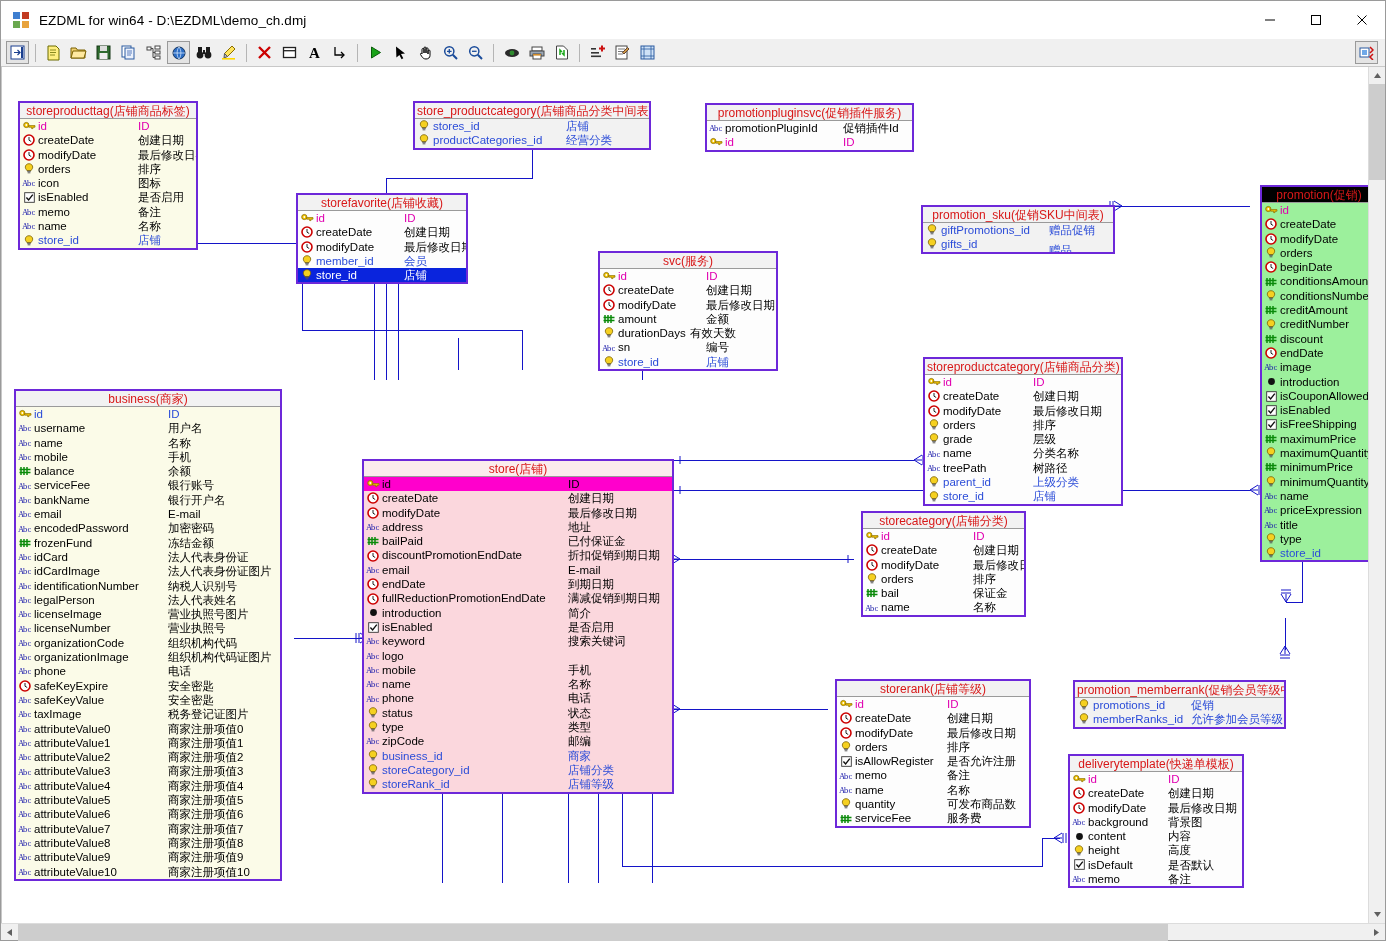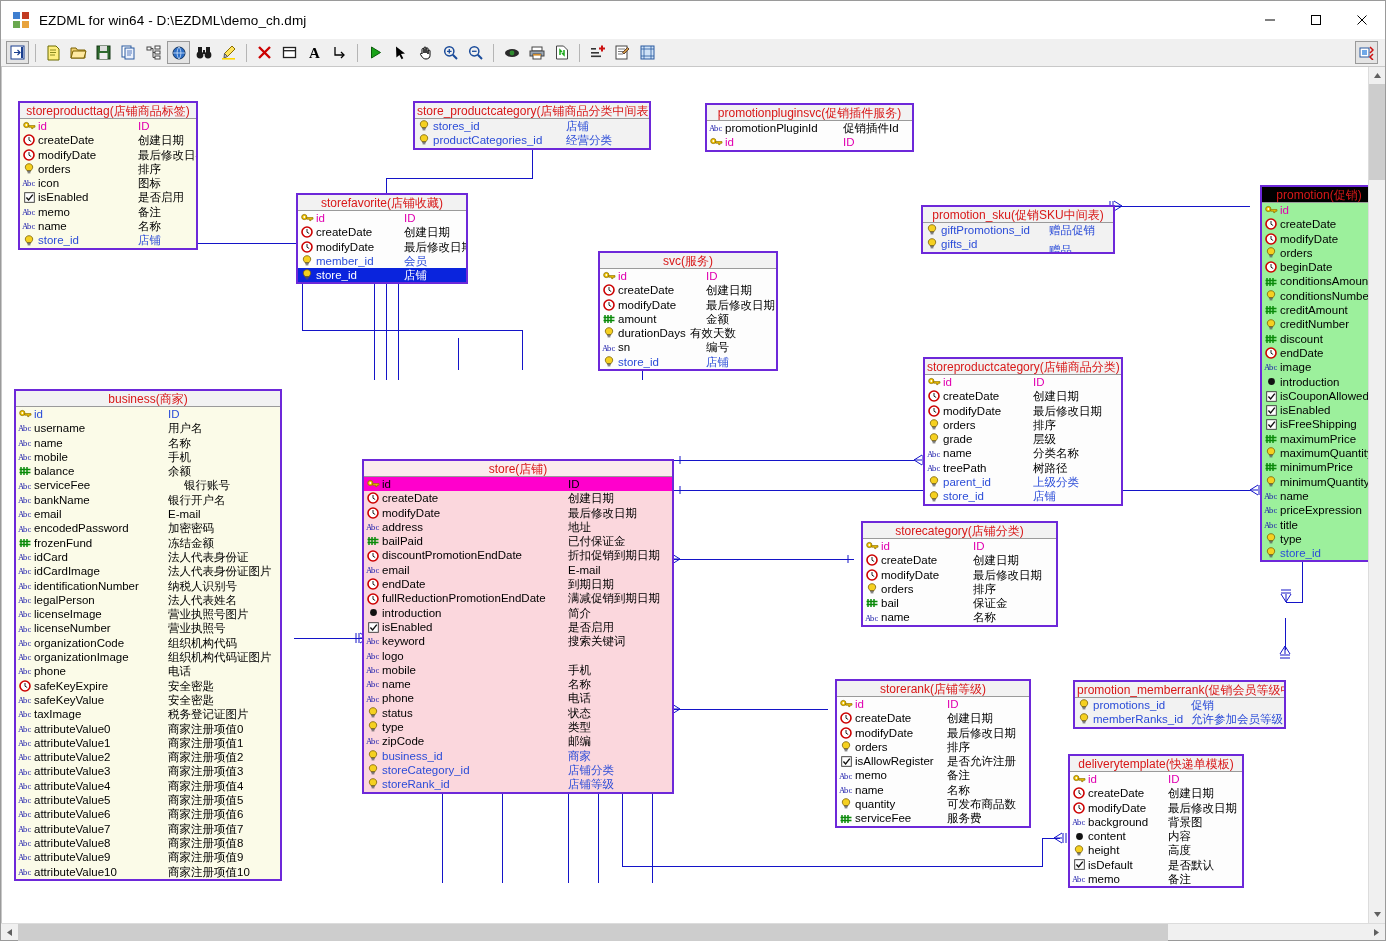--- a/index.html
+++ b/index.html
@@ -1183,21 +1183,21 @@
             </div>
             <div class="trow">
               <span class="ticon">
                 <svg width="14" height="10" viewBox="0 0 14 10">
                   <text x="0" y="8" font-family="Liberation Serif, serif" font-size="8.5" fill="#1a1aaa">A</text>
                   <text x="5" y="8" font-family="Liberation Serif, serif" font-size="8.5" fill="#1a1aaa">b</text>
                   <text x="9.4" y="8" font-family="Liberation Serif, serif" font-size="8.5" fill="#1a1aaa">c</text>
                 </svg>
               </span>
               <span class="tname">serviceFee</span>
-              <span class="tcmt" style="left: 168px;">银行账号</span>
+              <span class="tcmt" style="left: 152px;">银行账号</span>
             </div>
             <div class="trow">
               <span class="ticon">
                 <svg width="14" height="10" viewBox="0 0 14 10">
                   <text x="0" y="8" font-family="Liberation Serif, serif" font-size="8.5" fill="#1a1aaa">A</text>
                   <text x="5" y="8" font-family="Liberation Serif, serif" font-size="8.5" fill="#1a1aaa">b</text>
                   <text x="9.4" y="8" font-family="Liberation Serif, serif" font-size="8.5" fill="#1a1aaa">c</text>
                 </svg>
               </span>
               <span class="tname">bankName</span>
@@ -1710,21 +1710,21 @@
               <span class="ticon">
                 <svg width="10" height="12" viewBox="0 0 10 12">
                   <path d="M5 .7c2.2 0 3.7 1.6 3.7 3.4 0 1.6-1.2 2.5-1.6 3.4H2.9C2.5 6.6 1.3 5.7 1.3 4.1 1.3 2.3 2.8.7 5 .7z" fill="#f5d020" stroke="#7a6000" stroke-width=".8"></path>
                   <path d="M3.2 8.3h3.6M3.6 9.8h2.8" stroke="#555" stroke-width="1"></path>
                 </svg>
               </span>
               <span class="tname">storeRank_id</span>
               <span class="tcmt" style="left: 204px;">店铺等级</span>
             </div>
           </div>
-          <div class="ertable white" style="left: 859px; top: 454px; width: 197px;">
+          <div class="ertable white" style="left: 859px; top: 444px; width: 165px;">
             <div class="thead">storecategory(店铺分类)</div>
             <div class="trow pk">
               <span class="ticon">
                 <svg width="13" height="11" viewBox="0 0 13 11">
                   <circle cx="3.3" cy="4" r="2.6" fill="#f2c400" stroke="#8a6d00" stroke-width=".8"></circle>
                   <circle cx="3.3" cy="4" r=".9" fill="#fff"></circle>
                   <path d="M5.6 4.6h6.4v1.6H10v1.4H8.6V6.2H5.6z" fill="#f2c400" stroke="#8a6d00" stroke-width=".7"></path>
                 </svg>
               </span>
               <span class="tname">id</span>

